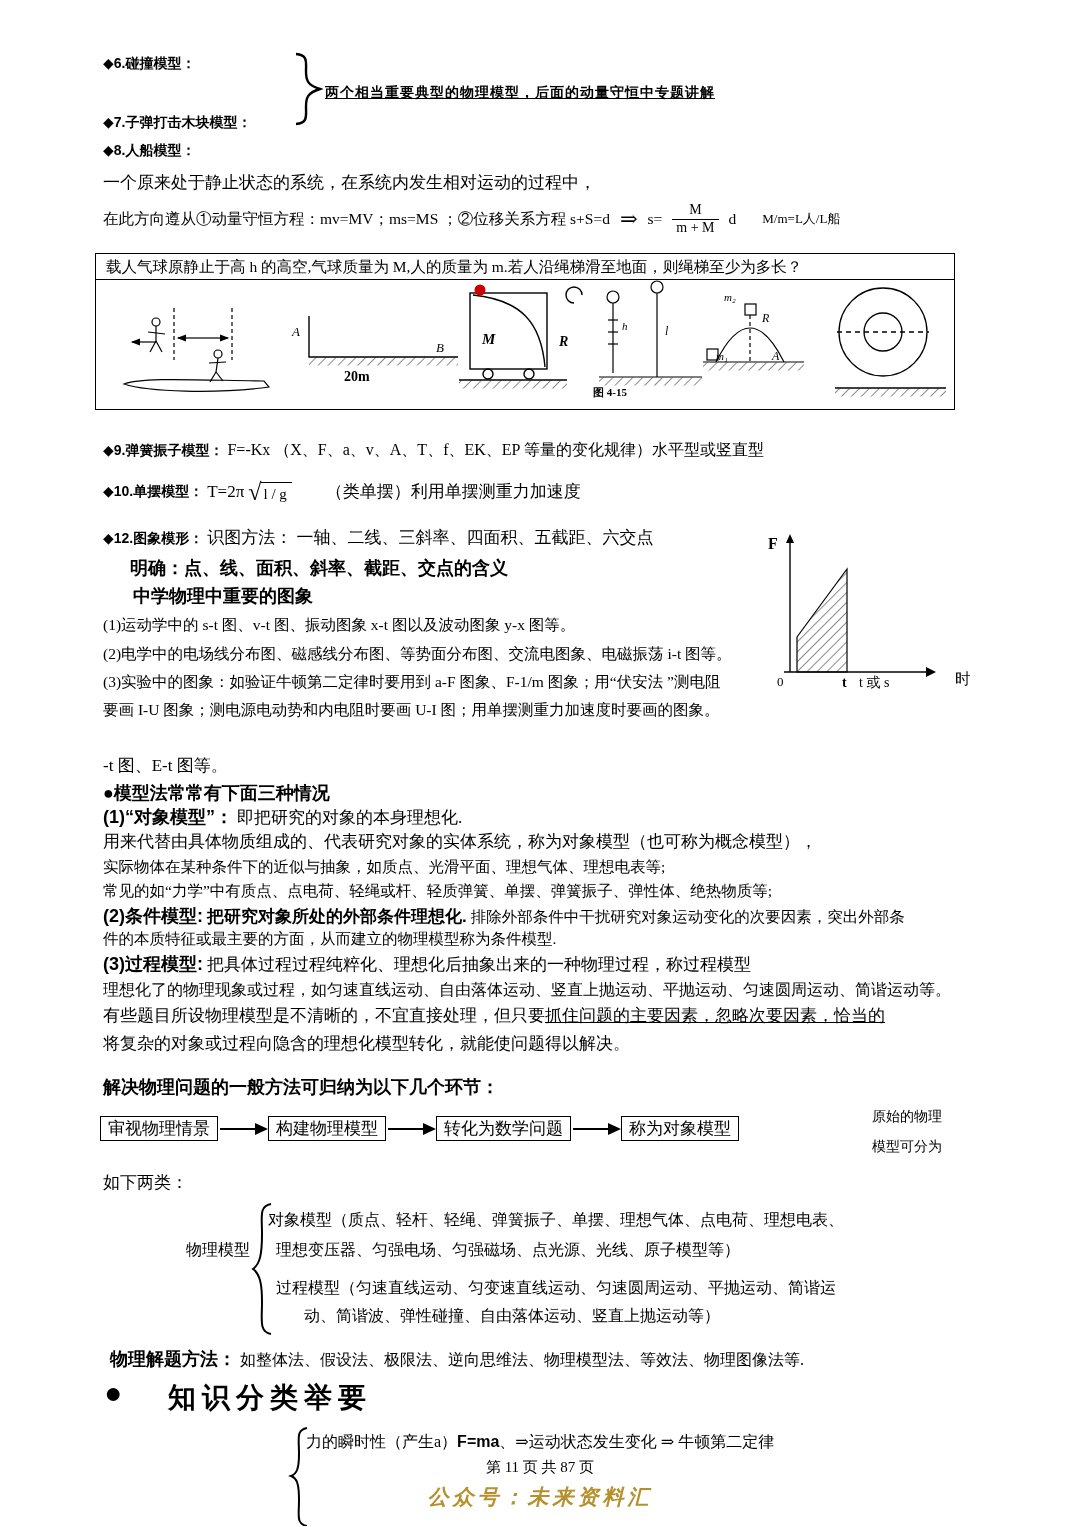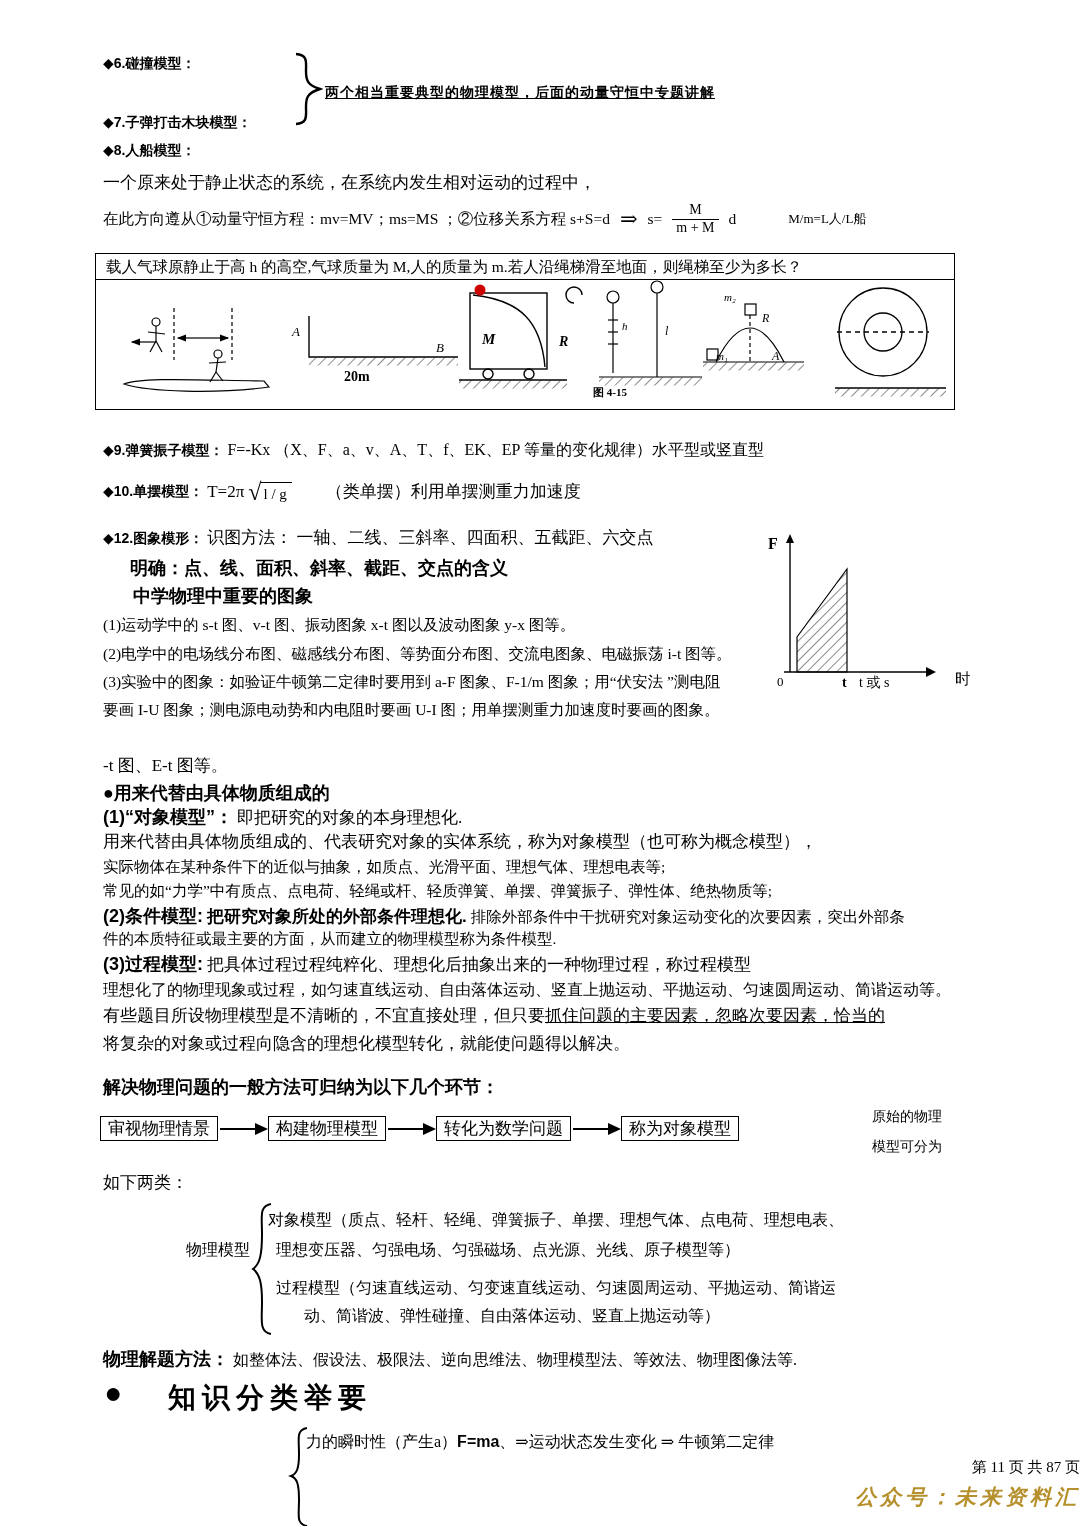--- a/index.html
+++ b/index.html
@@ -15,21 +15,21 @@
   .frac .num{padding:0 10px}
   .frac .den{border-top:1.2px solid #000;padding:0 4px}
   .sqrt{display:inline-flex;align-items:flex-start}
   .sqrt .rad{font-size:24px;line-height:1}
   .sqrt .rc{border-top:1.4px solid #000;font-size:15px;padding:2px 5px 0 2px;margin-top:2px}
   .flow{display:flex;align-items:center}
   .fbox{border:1.6px solid #000;padding:1px 7px;font-size:17px;white-space:nowrap}
   .farrow{position:relative;width:46px;height:2px;background:#000;margin:0 2px;flex:none}
   .farrow::after{content:"";position:absolute;right:-2px;top:-5px;border-left:13px solid #000;
                  border-top:6px solid transparent;border-bottom:6px solid transparent}
-  .ctr{left:0;width:1080px;text-align:right;white-space:normal}
+  .ctr{left:0;width:1080px;text-align:center;white-space:normal}
   .brand{color:#b5902c;font-weight:700;font-style:italic;letter-spacing:4px;font-size:21px}
   .eqrow{display:flex;align-items:center;gap:10px}
   svg text{font-family:"Liberation Serif","DejaVu Serif",serif}
 </style>
 </head>
 <body>
 
 <div class="page">
 
   <div class="abs hd s19" style="left:103px;top:55px">◆6.碰撞模型：</div>
@@ -44,21 +44,21 @@
 
   <div class="abs eqrow" style="left:103px;top:196px;height:46px">
     <span class="s155">在此方向遵从①动量守恒方程：mv=MV；ms=MS ；②位移关系方程 s+S=d</span>
     <span style="font-size:21px">⇒</span>
     <span class="s155">s=</span>
     <span class="frac">
       <span class="num">M</span>
       <span class="den">m + M</span>
     </span>
     <span class="s155">d</span>
-    <span class="s13" style="margin-left:42px">M/m=L人/L船</span>
+    <span class="s13" style="margin-left:16px">M/m=L人/L船</span>
   </div>
 
   <div class="abs" style="left:95px;top:253px;width:860px;border:1px solid #000;white-space:normal">
     <div class="s155" style="padding:3px 10px;border-bottom:1px solid #000;white-space:nowrap">载人气球原静止于高 h 的高空,气球质量为 M,人的质量为 m.若人沿绳梯滑至地面，则绳梯至少为多长？</div>
     <svg width="858" height="124" viewBox="0 0 858 124">
       <defs>
         <pattern id="hx" width="7" height="9" patternUnits="userSpaceOnUse" patternTransform="rotate(45)">
           <line x1="0" y1="0" x2="0" y2="9" stroke="#000" stroke-width="0.9"></line>
         </pattern>
         <marker id="ah" markerWidth="9" markerHeight="8" refX="7" refY="3" orient="auto">
@@ -182,21 +182,21 @@
     <line x1="30" y1="10" x2="30" y2="142" stroke="#000" stroke-width="1.4"></line>
     <path d="M30,4 L26,13 L34,13 Z" fill="#000"></path>
     <line x1="24" y1="142" x2="170" y2="142" stroke="#000" stroke-width="1.4"></line>
     <path d="M176,142 L166,137 L166,147 Z" fill="#000"></path>
     <text x="8" y="19" font-size="16" font-weight="bold">F</text>
     <text x="17" y="156" font-size="13">0</text>
     <text x="82" y="157" font-size="14" font-weight="bold">t</text>
     <text x="99" y="157" font-size="14">t 或 s</text>
   </svg>
 
-  <div class="abs hd s18" style="left:103px;top:782px">●用来代替由具体物质组成的</div>
+  <div class="abs hd s18" style="left:103px;top:782px">●模型法常常有下面三种情况</div>
   <div class="abs" style="left:103px;top:806px">
     <span class="hd s18">(1)“对象模型”：</span>
     <span class="s17">即把研究的对象的本身理想化.</span>
   </div>
   <div class="abs s17" style="left:103px;top:831px">用来代替由具体物质组成的、代表研究对象的实体系统，称为对象模型（也可称为概念模型），</div>
   <div class="abs s155" style="left:103px;top:857px">实际物体在某种条件下的近似与抽象，如质点、光滑平面、理想气体、理想电表等;</div>
   <div class="abs s155" style="left:103px;top:881px">常见的如“力学”中有质点、点电荷、轻绳或杆、轻质弹簧、单摆、弹簧振子、弹性体、绝热物质等;</div>
   <div class="abs" style="left:103px;top:905px">
     <span class="hd s18">(2)条件模型:</span>
     <span class="hd s17">把研究对象所处的外部条件理想化.</span>
@@ -229,21 +229,21 @@
 
   <div class="abs s16" style="left:186px;top:1240px">物理模型</div>
   <svg class="abs" style="left:250px;top:1202px" width="24" height="134" viewBox="0 0 24 134">
     <path d="M21,2 C9,4 12,14 12,32 C12,52 10,62 3,67 C10,72 12,82 12,100 C12,118 9,130 21,132" fill="none" stroke="#000" stroke-width="2"></path>
   </svg>
   <div class="abs s16" style="left:268px;top:1210px">对象模型（质点、轻杆、轻绳、弹簧振子、单摆、理想气体、点电荷、理想电表、</div>
   <div class="abs s16" style="left:276px;top:1240px">理想变压器、匀强电场、匀强磁场、点光源、光线、原子模型等）</div>
   <div class="abs s16" style="left:276px;top:1278px">过程模型（匀速直线运动、匀变速直线运动、匀速圆周运动、平抛运动、简谐运</div>
   <div class="abs s16" style="left:304px;top:1306px">动、简谐波、弹性碰撞、自由落体运动、竖直上抛运动等）</div>
 
-  <div class="abs" style="left:103px;top:1348px">
+  <div class="abs" style="left:110px;top:1348px">
     <span class="hd s18">物理解题方法：</span>
     <span class="s16">如整体法、假设法、极限法、逆向思维法、物理模型法、等效法、物理图像法等.</span>
   </div>
 
   <div class="abs" style="left:104px;top:1378px;font-size:30px;line-height:1">●</div>
   <div class="abs hd s28" style="left:168px;top:1380px;letter-spacing:6px">知识分类举要</div>
 
   <svg class="abs" style="left:288px;top:1426px" width="22" height="100" viewBox="0 0 22 100">
     <path d="M19,2 C8,4 11,12 11,28 C11,42 9,48 3,50 C9,52 11,58 11,74 C11,90 8,98 19,100" fill="none" stroke="#000" stroke-width="2"></path>
   </svg>

